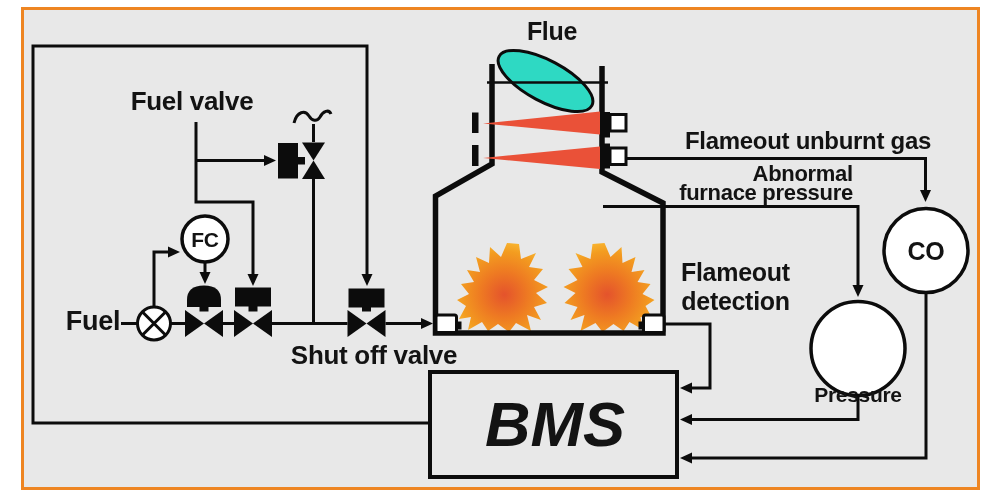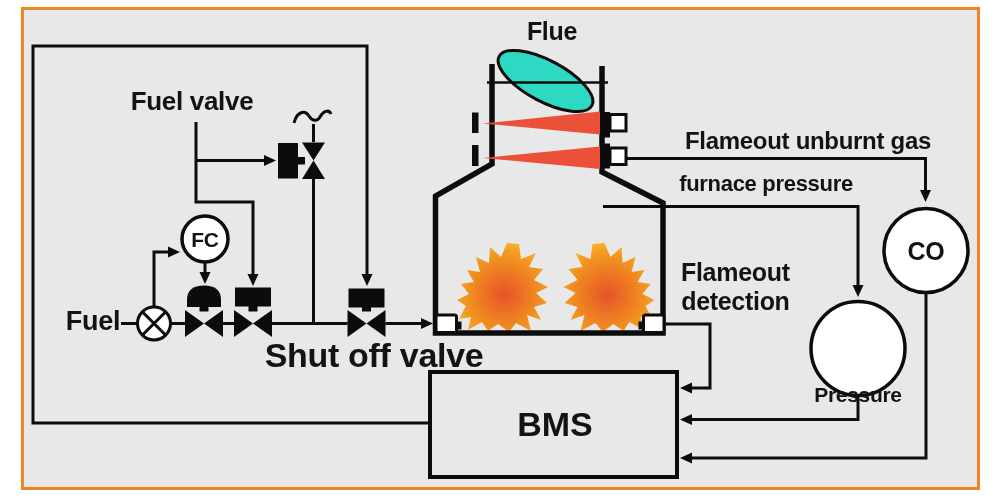--- a/index.html
+++ b/index.html
@@ -15,26 +15,26 @@
   }
   svg.art { position:absolute; left:0; top:0; width:1000px; height:500px; }
   .lbl {
     position:absolute; color:#131313; font-weight:700;
     transform:translate(-50%,-50%); text-align:right; white-space:nowrap;
     letter-spacing:-0.3px;
   }
   .lbl-flue      { left:552px; top:31px;  font-size:25px; }
   .lbl-purge     { left:192px; top:101px; font-size:26px; }
   .lbl-fuel      { left:93px;  top:321px; font-size:27px; }
-  .lbl-shutoff   { left:374px; top:355px; font-size:34px; }
+  .lbl-shutoff   { left:374px; top:355px; font-size:26px; }
   .lbl-unburnt   { left:808px; top:141px; font-size:24px; }
   .lbl-furnpress { left:766px; top:183px; font-size:22px; line-height:19px; }
   .lbl-flameout  { left:681px; top:287px; font-size:25px; line-height:29px;
-                   transform:translate(0,-50%); text-align:center; }
-  .lbl-bms       { left:555px; top:424px; font-size:34px; letter-spacing:0px; }
+                   transform:translate(0,-50%); text-align:right; }
+  .lbl-bms       { left:555px; top:424px; font-size:63px; letter-spacing:0px;font-style:italic; }
   .lbl-fc        { left:205px; top:240px; font-size:21px; }
   .lbl-co        { left:926px; top:251px; font-size:25px; }
   .lbl-pressure  { left:858px; top:348px; font-size:21px;margin-top:47px; }
 </style>
 </head>
 <body>
 
 <div class="frame"></div>
 
 <svg class="art" viewBox="0 0 1000 500">
@@ -168,20 +168,21 @@
 
   <rect x="430" y="372" width="247" height="105" fill="#e8e8e8" stroke="#0c0c0c" stroke-width="4"></rect>
 </svg>
 
 <div class="lbl lbl-flue">Flue</div>
 <div class="lbl lbl-purge">Fuel valve</div>
 <div class="lbl lbl-fuel">Fuel</div>
 <div class="lbl lbl-shutoff">Shut off valve</div>
 <div class="lbl lbl-unburnt">Flameout unburnt gas</div>
 <div class="lbl lbl-furnpress">
+  <div>Abnormal</div>
   <div>furnace pressure</div>
 </div>
 <div class="lbl lbl-flameout">
   <div>Flameout</div>
   <div>detection</div>
 </div>
 <div class="lbl lbl-bms">BMS</div>
 <div class="lbl lbl-fc">FC</div>
 <div class="lbl lbl-co">CO</div>
 <div class="lbl lbl-pressure">Pressure</div>

